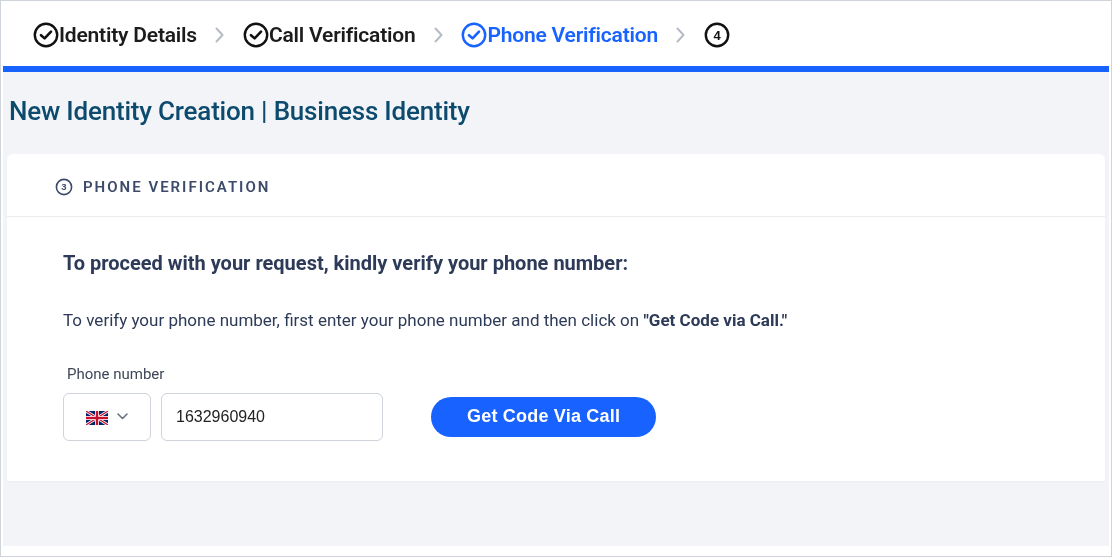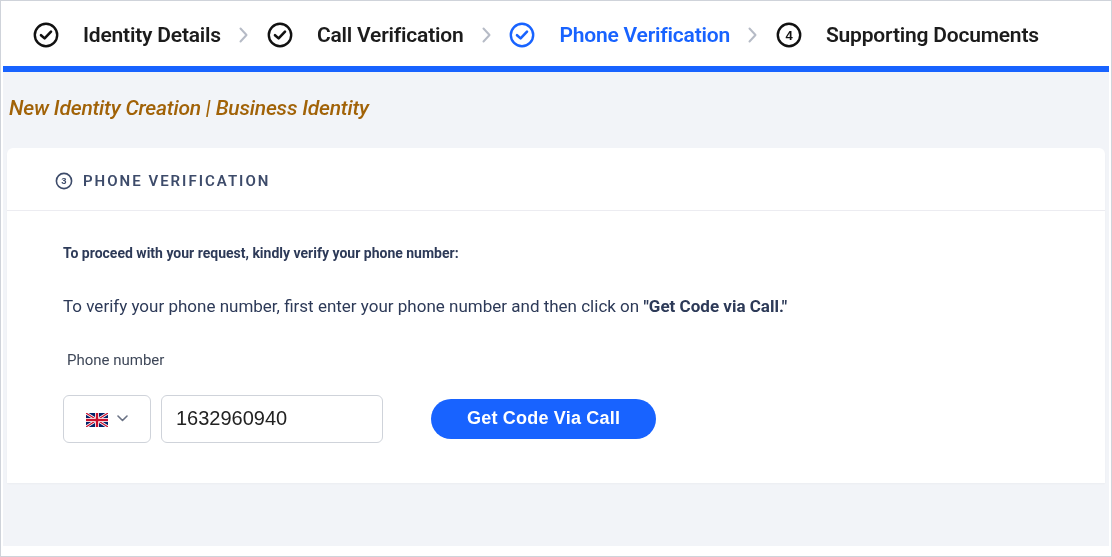--- a/index.html
+++ b/index.html
@@ -1,44 +1,44 @@
 <!DOCTYPE html>
 <html><head>
 <meta charset="utf-8">
 <style>
   * { box-sizing: border-box; margin: 0; padding: 0; }
   html, body { width: 1112px; height: 557px; font-family: -apple-system, BlinkMacSystemFont, "Segoe UI", Roboto, Arial, sans-serif; background: #fff; }
   .frame { width: 1112px; height: 557px; border: 1px solid #cfd3da; position: relative; overflow: hidden; }
   .inner { position: absolute; top: 5px; left: 2px; right: 2px; bottom: 2px; background: #fff; }
   
   .stepper { display: flex; align-items: center; padding: 16px 30px 18px 30px; gap: 18px; background: #fff; }
-  .step { display: flex; align-items: center; gap: 24px; }
+  .step { display: flex; align-items: center; gap: 0; }
   .step-icon { width: 26px; height: 26px; display: flex; align-items: center; justify-content: center; }
   .step-label { font-size: 21px; font-weight: 600; color: #1c1c1c; letter-spacing: -0.2px; }
   .step.active .step-label { color: #1863ff; }
   .step.active svg circle { stroke: #1863ff; }
   .step.active svg path { stroke: #1863ff; }
   .chev { width: 10px; height: 18px; display: flex; align-items: center; justify-content: center; color: #b6bbc6; }
   .progress { height: 6px; background: #1863ff; }
   
   .page-body { background: #f2f4f8; padding: 0 0 0 0; min-height: calc(100% - 74px); }
-  .page-title { font-size: 21px; font-weight: 500; color: #a16207; padding: 24px 0 28px 6px; letter-spacing: -0.2px; font-style: italic; }
+  .page-title { font-size: 26px; font-weight: 500; color: #0c4a6e; padding: 24px 0 28px 6px; letter-spacing: -0.2px; }
   .card { background: #fff; border-radius: 6px 6px 0 0; margin: 0 4px; padding: 0; box-shadow: 0 1px 2px rgba(0,0,0,0.03); }
   .card-header { display: flex; align-items: center; gap: 10px; padding: 24px 0 20px 48px; border-bottom: 1px solid #ececf1; }
   .card-step-icon { width: 18px; height: 18px; display: flex; align-items: center; justify-content: center; }
   .card-step-label { font-size: 15px; font-weight: 600; color: #3d4b6a; letter-spacing: 2px; }
   .card-body { padding: 34px 56px 40px 56px; }
-  .lead { font-size: 14px; font-weight: 700; color: #2d3a58; margin-bottom: 32px; }
+  .lead { font-size: 20px; font-weight: 700; color: #2d3a58; margin-bottom: 32px; }
   .desc { font-size: 17px; color: #2d3a58; line-height: 1.62; margin-bottom: 30px; max-width: 860px; }
   .desc .bold { font-weight: 700; }
-  .field-label { font-size: 15px; color: #3e4758; margin-bottom: 26px; margin-left: 4px; }
+  .field-label { font-size: 15px; color: #3e4758; margin-bottom: 10px; margin-left: 4px; }
   .input-row { display: flex; align-items: center; gap: 10px; }
   .cc-select { width: 88px; height: 48px; border: 1px solid #cfd3da; border-radius: 6px; display: flex; align-items: center; justify-content: center; gap: 8px; background: #fff; cursor: pointer; }
   .flag { width: 22px; height: 14px; border-radius: 1px; display: inline-block; }
-  .phone-input { width: 222px; height: 48px; border: 1px solid #cfd3da; border-radius: 6px; padding: 0 14px; font-size: 20px; color: #222; background: #fff; outline: none; }
+  .phone-input { width: 222px; height: 48px; border: 1px solid #cfd3da; border-radius: 6px; padding: 0 14px; font-size: 16px; color: #222; background: #fff; outline: none; }
   .btn { margin-left: 38px; height: 40px; padding: 0 36px; border: none; border-radius: 26px; background: #1863ff; color: #fff; font-size: 18px; font-weight: 700; letter-spacing: 0.2px; cursor: pointer; }
   .chev-down { width: 12px; height: 12px; display:flex; align-items:center; justify-content:center; color:#6a7285; }
 </style>
 </head>
 <body>
 
 <div class="frame">
   <div class="inner">
 
     <div class="stepper">
@@ -87,21 +87,20 @@
           </svg>
       </span>
 
       <div class="step">
         <span class="step-icon">
           <svg width="26" height="26" viewBox="0 0 26 26">
               <circle cx="13" cy="13" r="11.2" fill="none" stroke="#111" stroke-width="2.4"></circle>
               <text x="13" y="17.5" text-anchor="middle" font-size="13" font-weight="700" font-family="Arial" fill="#111">4</text>
             </svg>
         </span>
-        <span class="step-label">Supporting Documents</span>
       </div>
     </div>
 
     <div class="progress"></div>
 
     <div class="page-body">
       <h1 class="page-title">New Identity Creation | Business Identity</h1>
 
       <div class="card">
         <div class="card-header">

